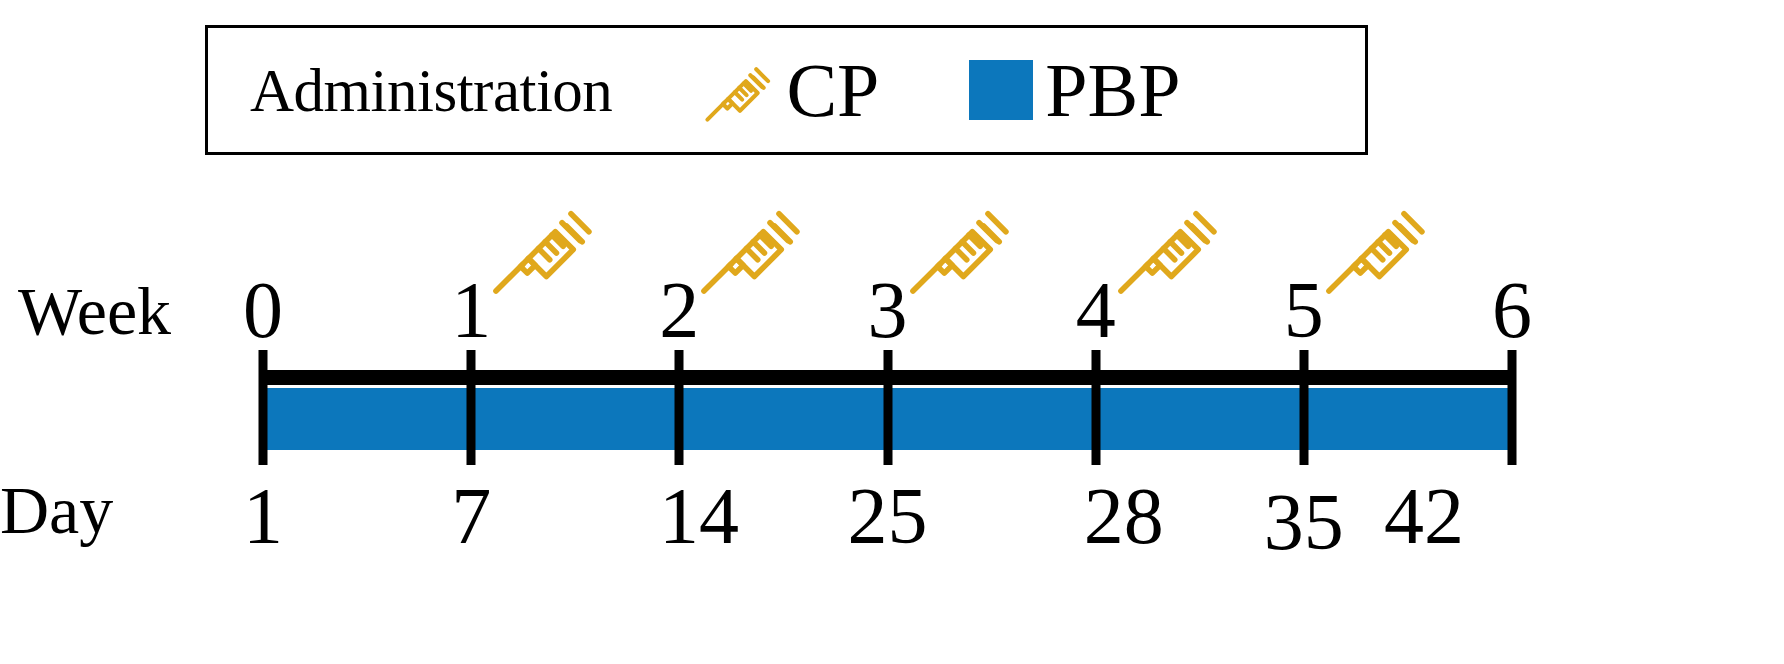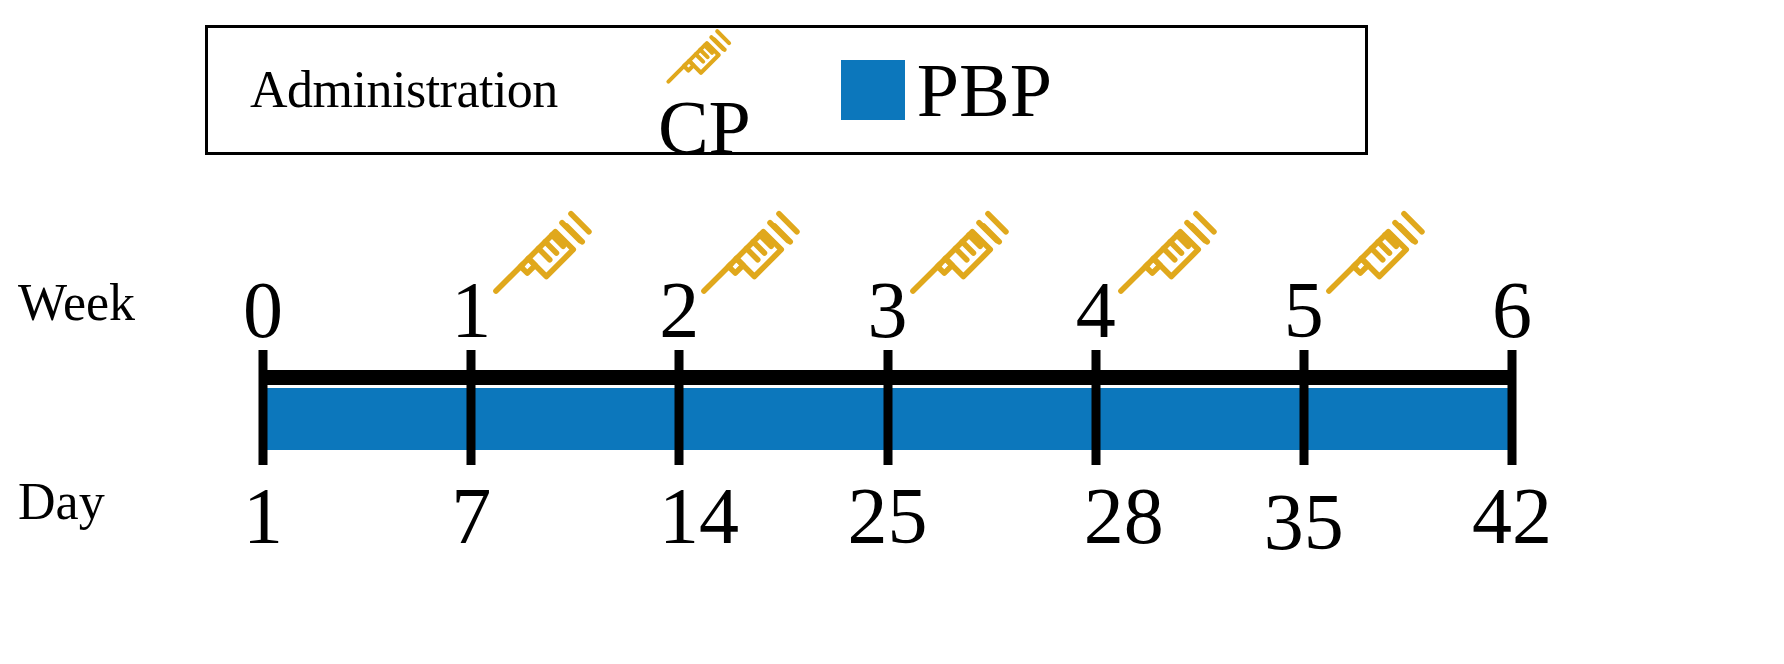--- a/index.html
+++ b/index.html
@@ -30,32 +30,32 @@
   #legend-row {
     position: absolute;
     left: 0; top: 0;
     width: 100%; height: 100%;
     display: flex;
     align-items: center;
     padding-left: 42px;
     box-sizing: border-box;
   }
   .legend-title {
-    font-size: 52px;
+    font-size: 61px;
     color: #000000;
     line-height: 1;
     letter-spacing: -0.5px;
     white-space: nowrap;
   }
   .legend-entry {
     display: flex;
     align-items: center;
     white-space: nowrap;
   }
-  #legend-cp { margin-left: 88px; flex-direction: column; }
+  #legend-cp { margin-left: 88px; }
   #legend-pbp { margin-left: 90px; }
   .legend-label {
     font-size: 76px;
     color: #000000;
     line-height: 1;
     margin-left: 12px;
   }
   .legend-swatch {
     width: 64px;
     height: 60px;
@@ -71,27 +71,27 @@
   #timeline {
     position: absolute;
     left: 0;
     top: 180px;
     width: 1784px;
     height: 460px;
   }
 
   .row-label {
     position: absolute;
-    font-size: 52px;
+    font-size: 68px;
     color: #000000;
     line-height: 1;
     white-space: nowrap;
   }
   #week-row-label { left: 18px; top: 97px; }
-  #day-row-label  { left: 18px; top: 296px; }
+  #day-row-label  { left: 0; top: 296px; }
 
   .week-tick-label,
   .day-tick-label {
     position: absolute;
     font-size: 80px;
     color: #000000;
     line-height: 1;
     transform: translateX(-50%);
     white-space: nowrap;
   }
@@ -201,21 +201,21 @@
         <span class="week-tick-label" style="left: 1303.83px;">5</span>
         <span class="week-tick-label" style="left: 1512px;">6</span>
       </div>
     <div id="day-labels">
         <span class="day-tick-label" style="left: 263px;">1</span>
         <span class="day-tick-label" style="left: 471.167px;">7</span>
         <span class="day-tick-label" style="left: 699px;">14</span>
         <span class="day-tick-label" style="left: 887.5px;">25</span>
         <span class="day-tick-label" style="left: 1095.67px; margin-left: 28px;">28</span>
         <span class="day-tick-label" style="left: 1303.83px; margin-top: 6px;">35</span>
-        <span class="day-tick-label" style="left: 1512px;">42</span>
+        <span class="day-tick-label" style="left: 1424px;">42</span>
       </div>
     <div id="syringes">
         <div class="syringe-tl" style="left: 487.167px;"><svg viewBox="0 0 100 100" width="112" height="112" aria-hidden="true">
             <g stroke="#E0A81C" stroke-width="5" fill="none" stroke-linecap="round" stroke-linejoin="round">
               <line x1="8" y1="92" x2="32" y2="68"></line>
               <path d="M30 70 L37 63 L43 69 L36 76 Z"></path>
               <path d="M37 63 L61 39 L77 55 L53 79 Z"></path>
               <line x1="46" y1="54" x2="56" y2="64"></line>
               <line x1="52" y1="48" x2="62" y2="58"></line>
               <line x1="58" y1="42" x2="68" y2="52"></line>

